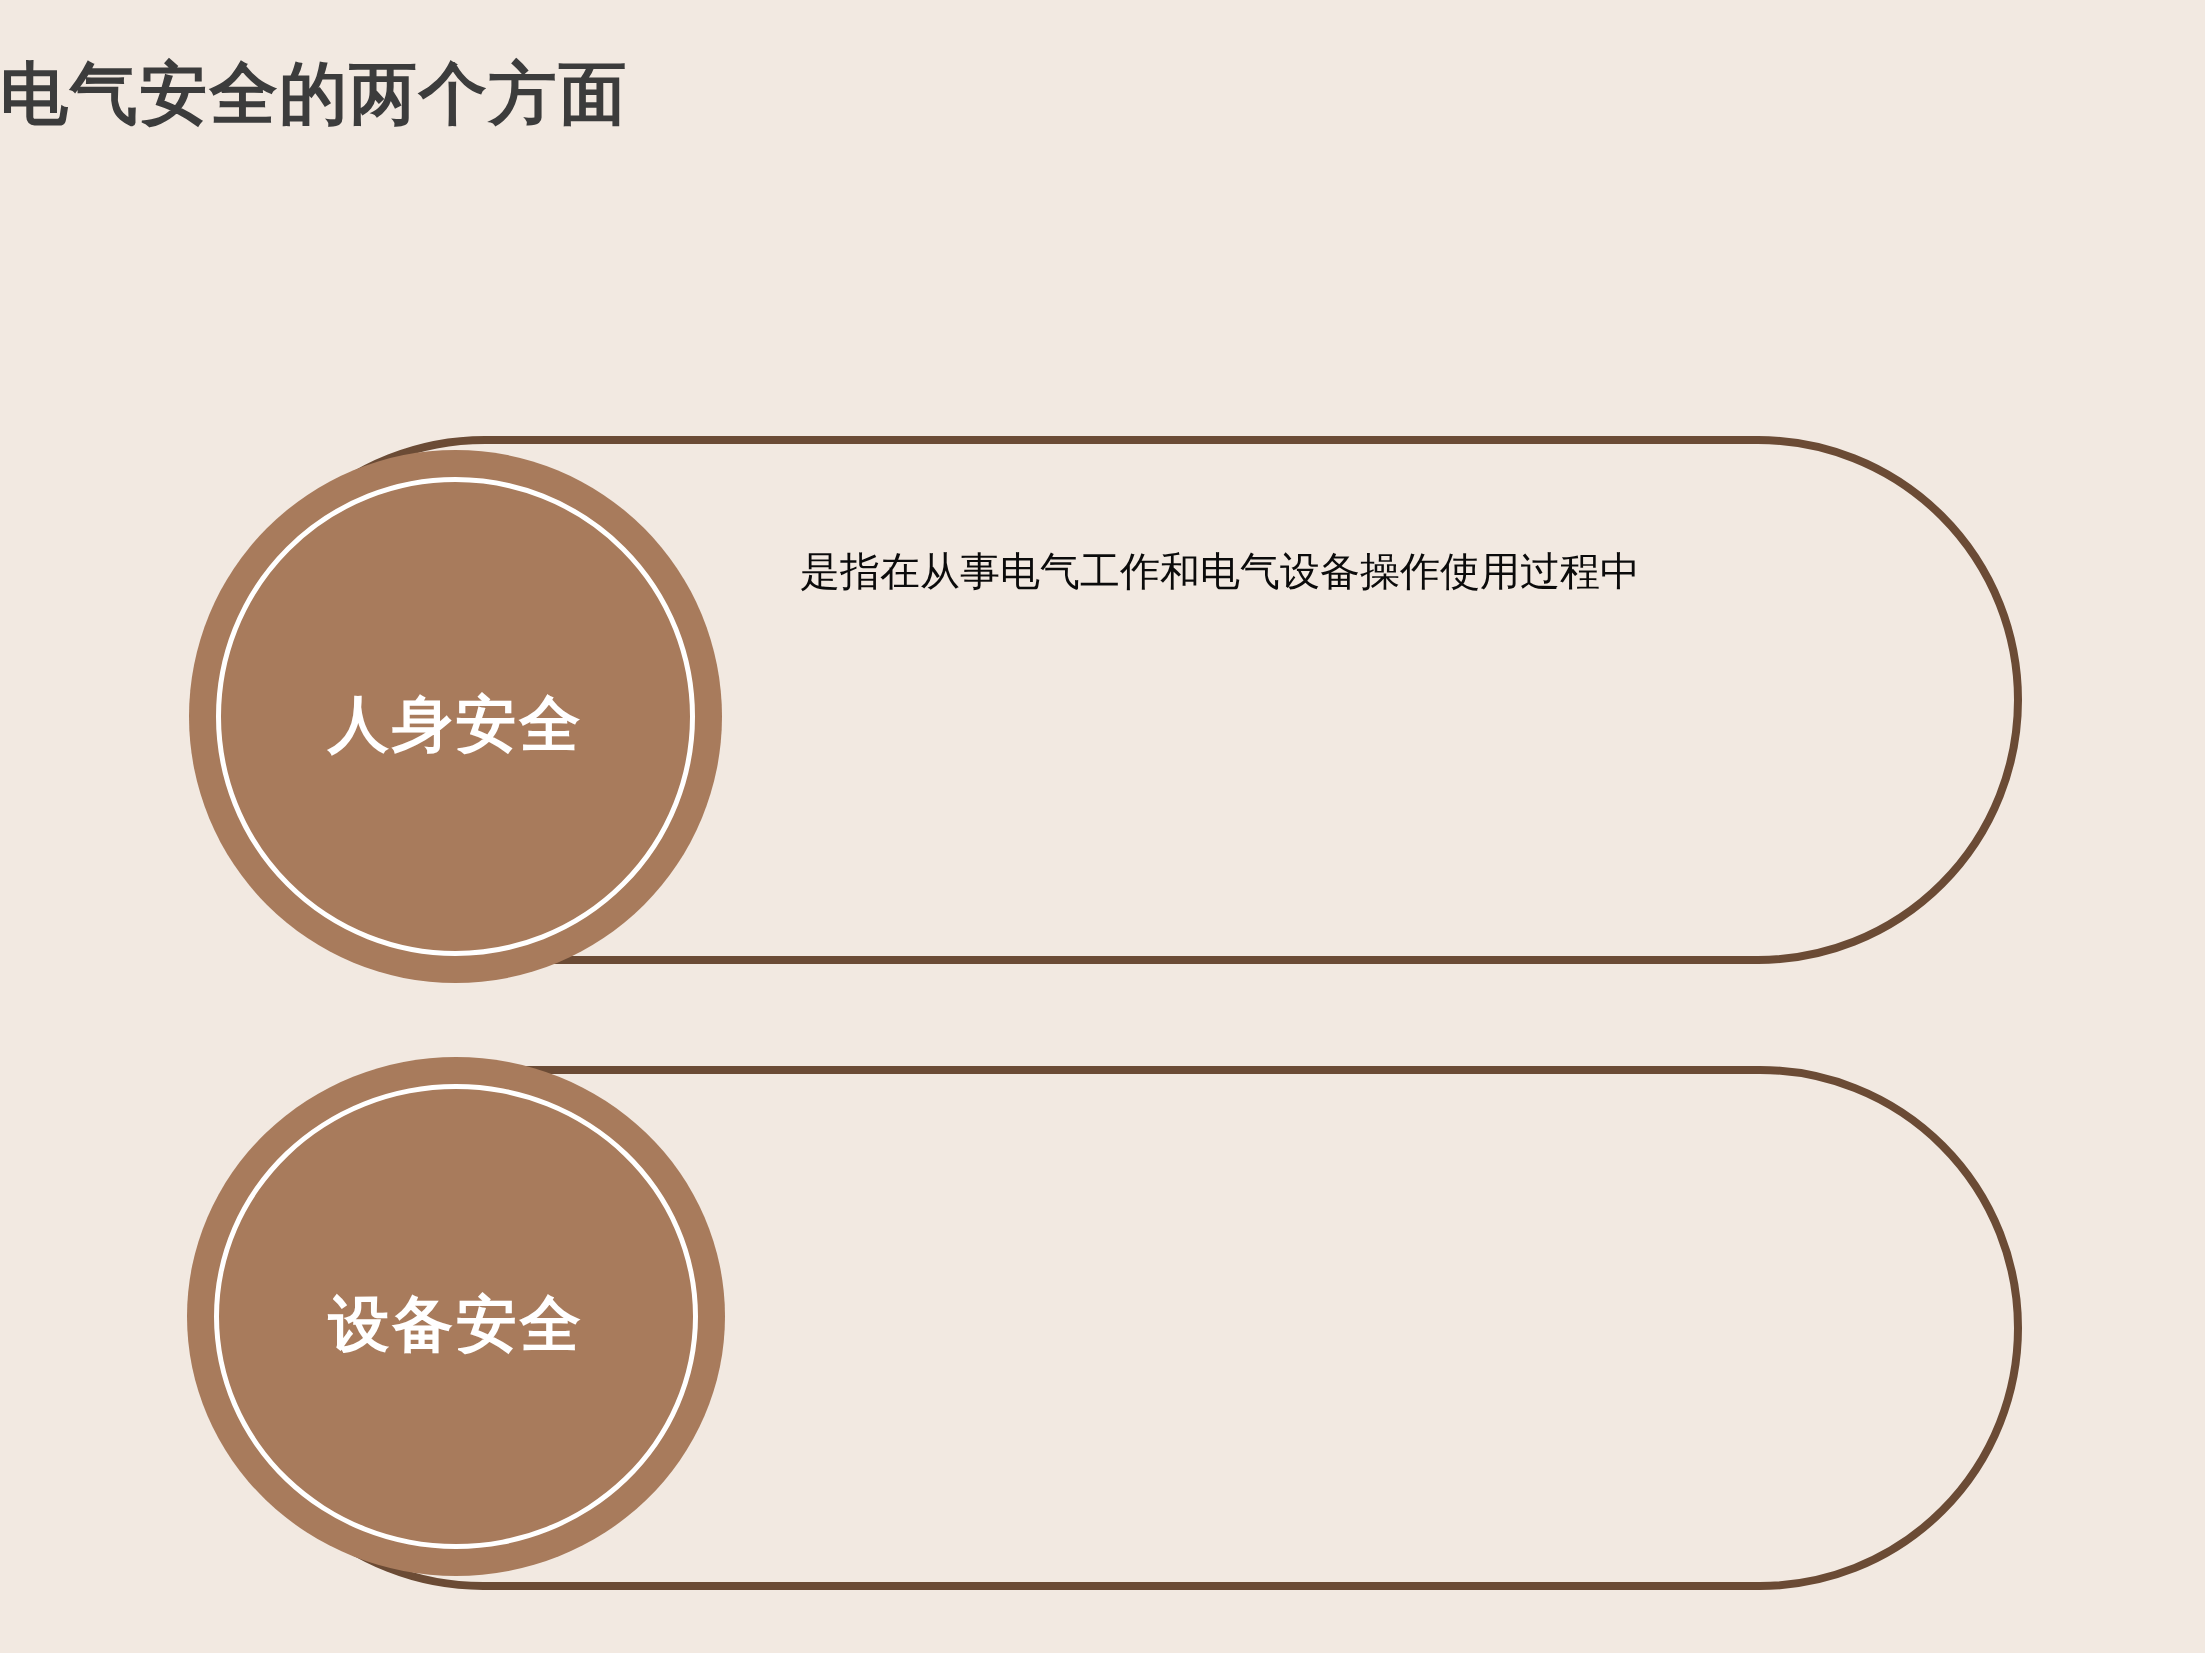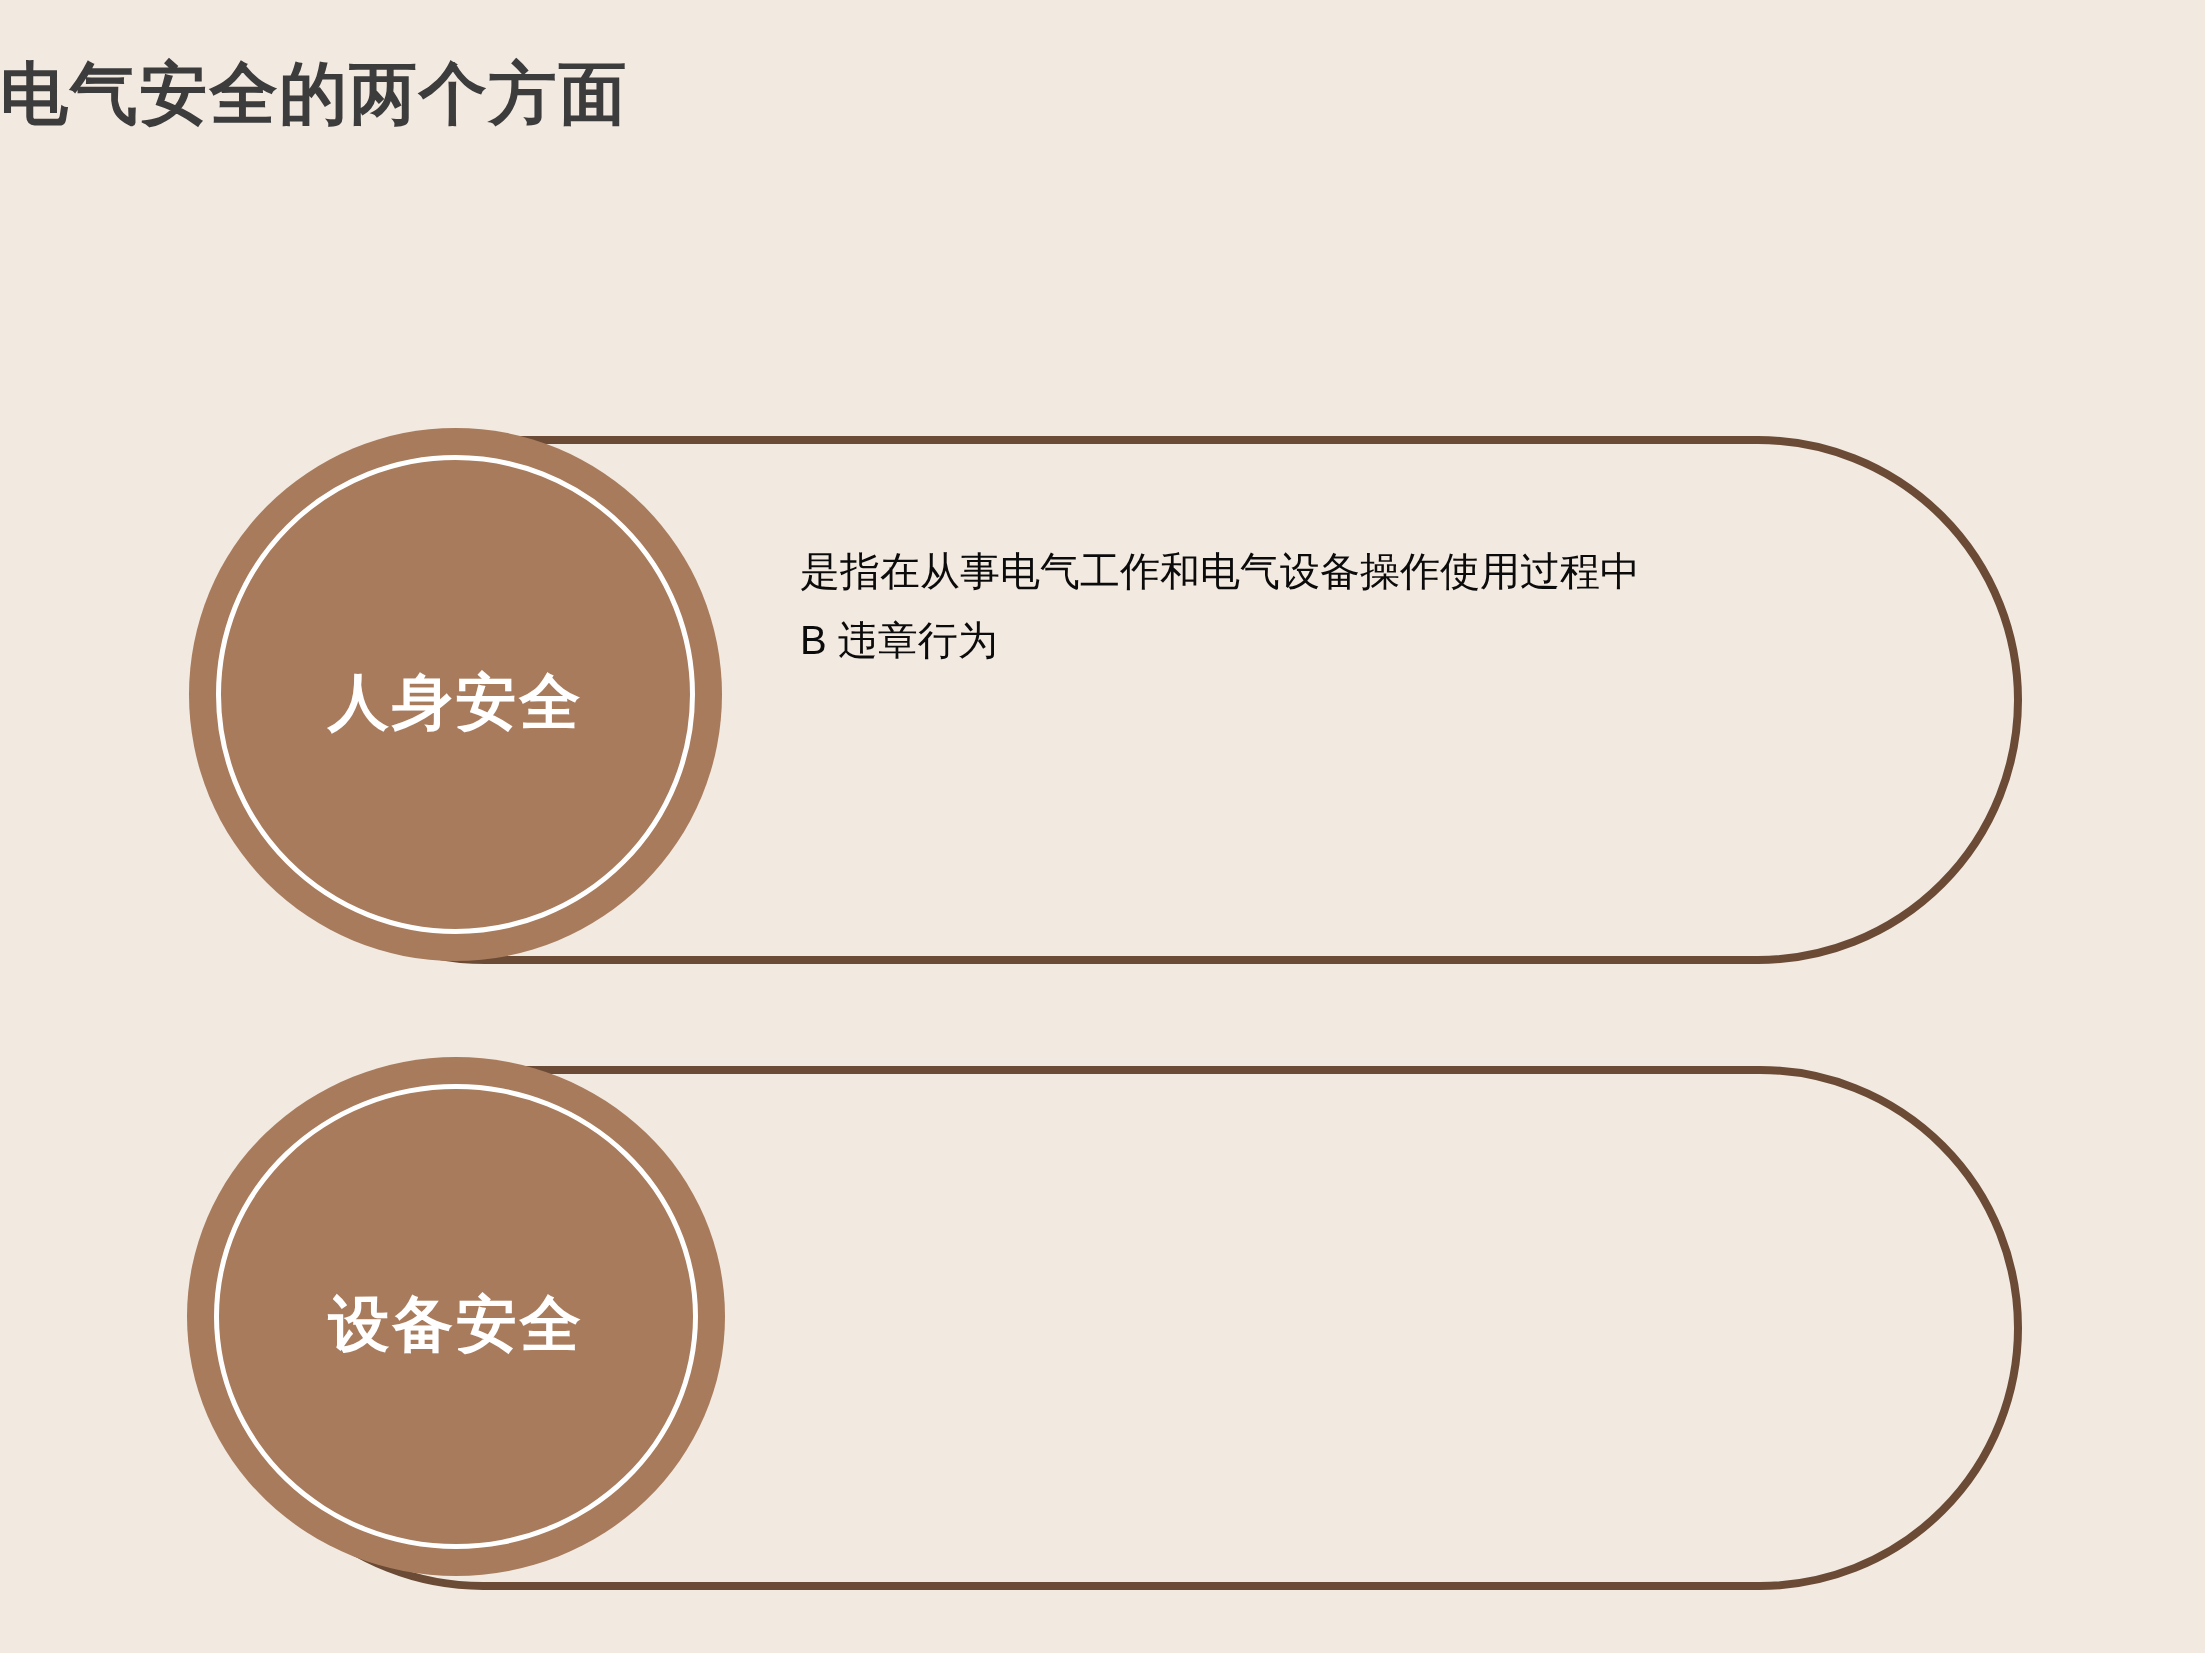--- a/index.html
+++ b/index.html
@@ -60,21 +60,21 @@
     justify-content: center;
   }
   .badge-circle::after {
     content: "";
     position: absolute;
     left: 27px; right: 27px; top: 27px; bottom: 27px;
     border: 5px solid #FFFFFF;
     border-radius: 50%;
     pointer-events: none;
   }
-  #badge-1 { left: 189px;  top: 428px;  width: 533px; height: 533px; }
+  #badge-1 { left: 189px;  top: 450px;  width: 533px; height: 533px; }
   #badge-2 { left: 187px;  top: 1057px; width: 538px; height: 519px; }
 
   .badge-label {
     position: relative;
     z-index: 1;
     color: #FFFFFF;
     font-size: 61px;
     font-weight: bold;
     letter-spacing: 2.8px;
     line-height: 1;
@@ -104,21 +104,20 @@
   <div id="slide-title">电气安全的两个方面</div>
 
   <div class="capsule" id="capsule-1"></div>
 
   <div class="badge-circle" id="badge-1">
     <span class="badge-label">人身安全</span>
   </div>
 
   <div class="body-block" id="body-1">
     <span class="body-line">是指在从事电气工作和电气设备操作使用过程中</span>
-    <span class="body-line">B 违章行为</span>
   </div>
 
   <div class="capsule" id="capsule-2"></div>
 
   <div class="badge-circle" id="badge-2">
     <span class="badge-label">设备安全</span>
   </div>
 
 
 </div>

